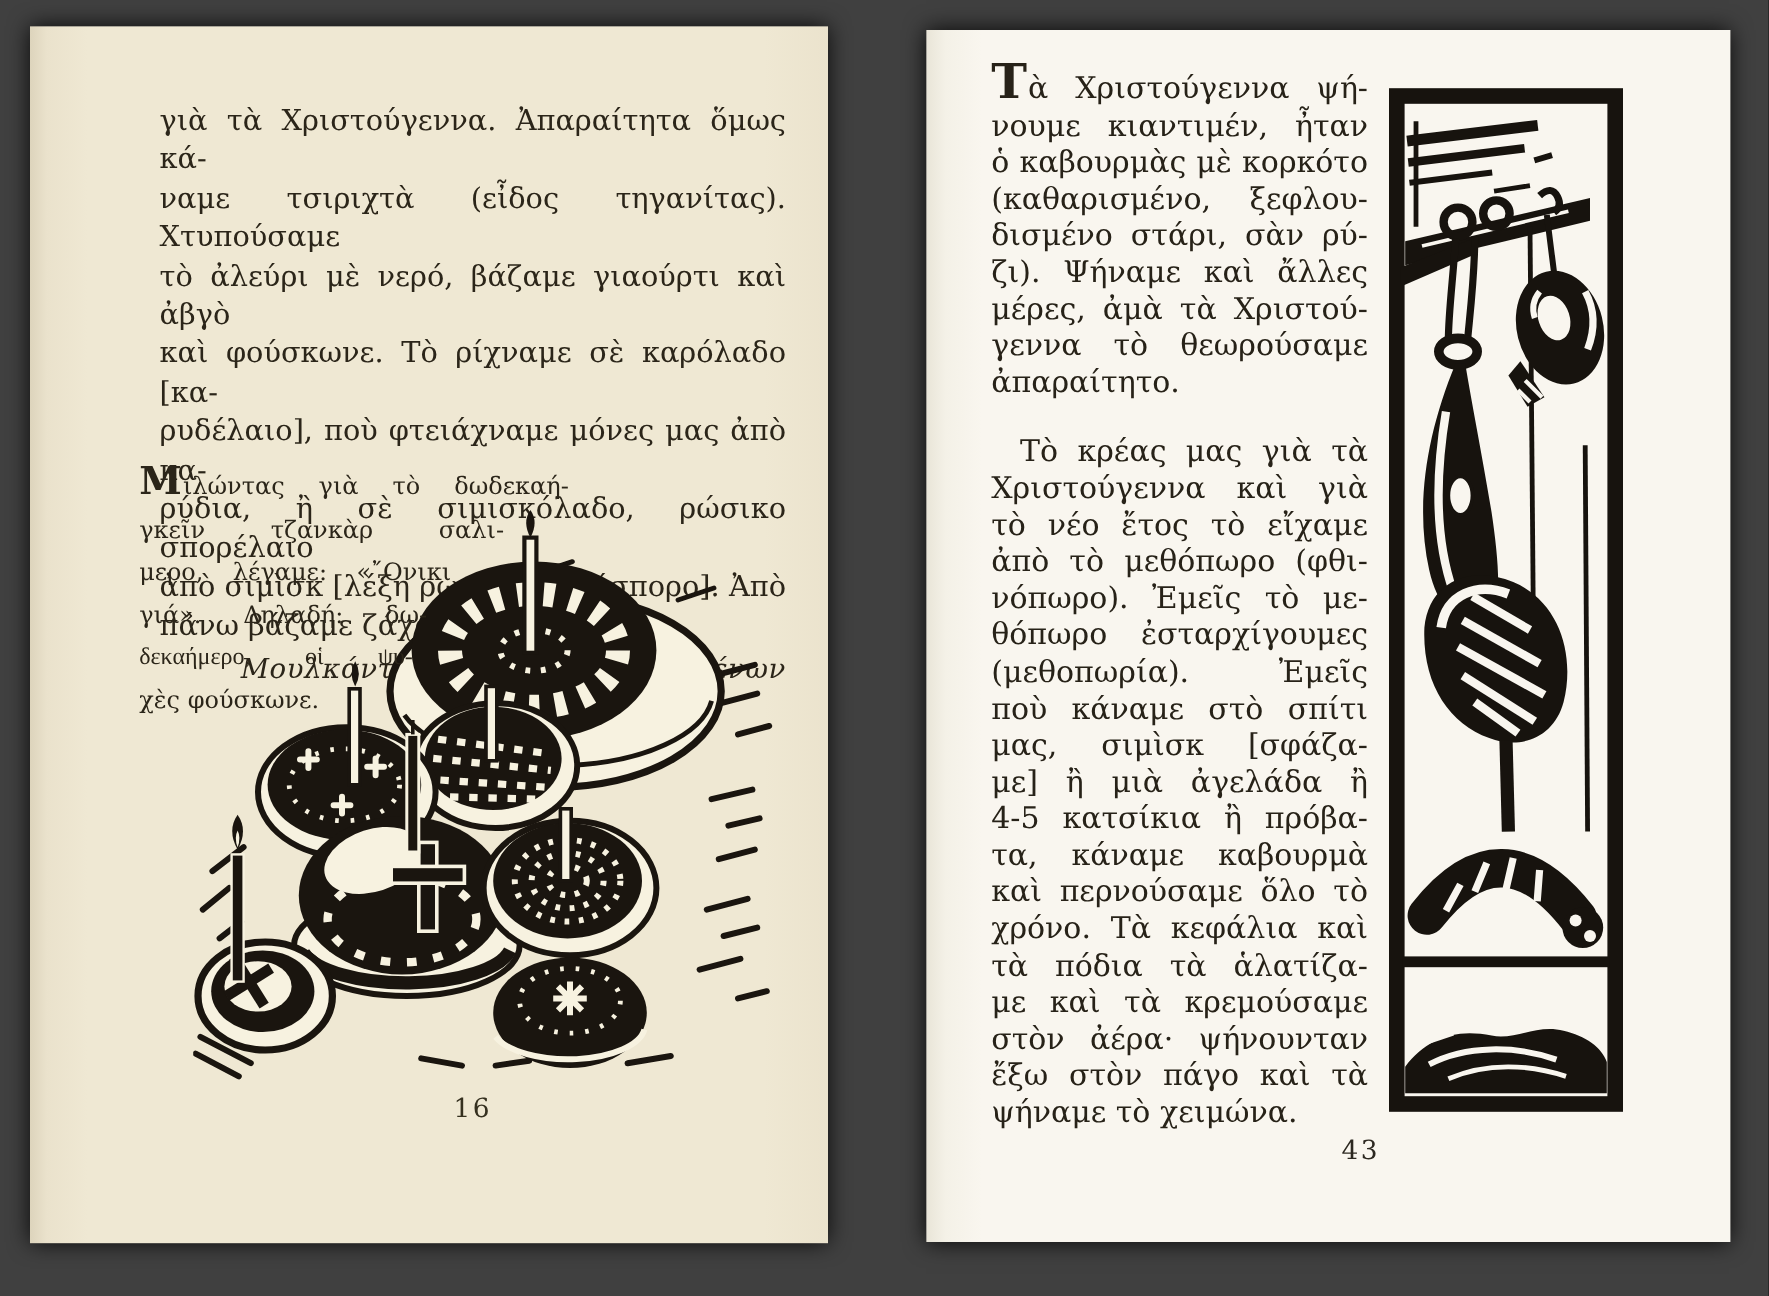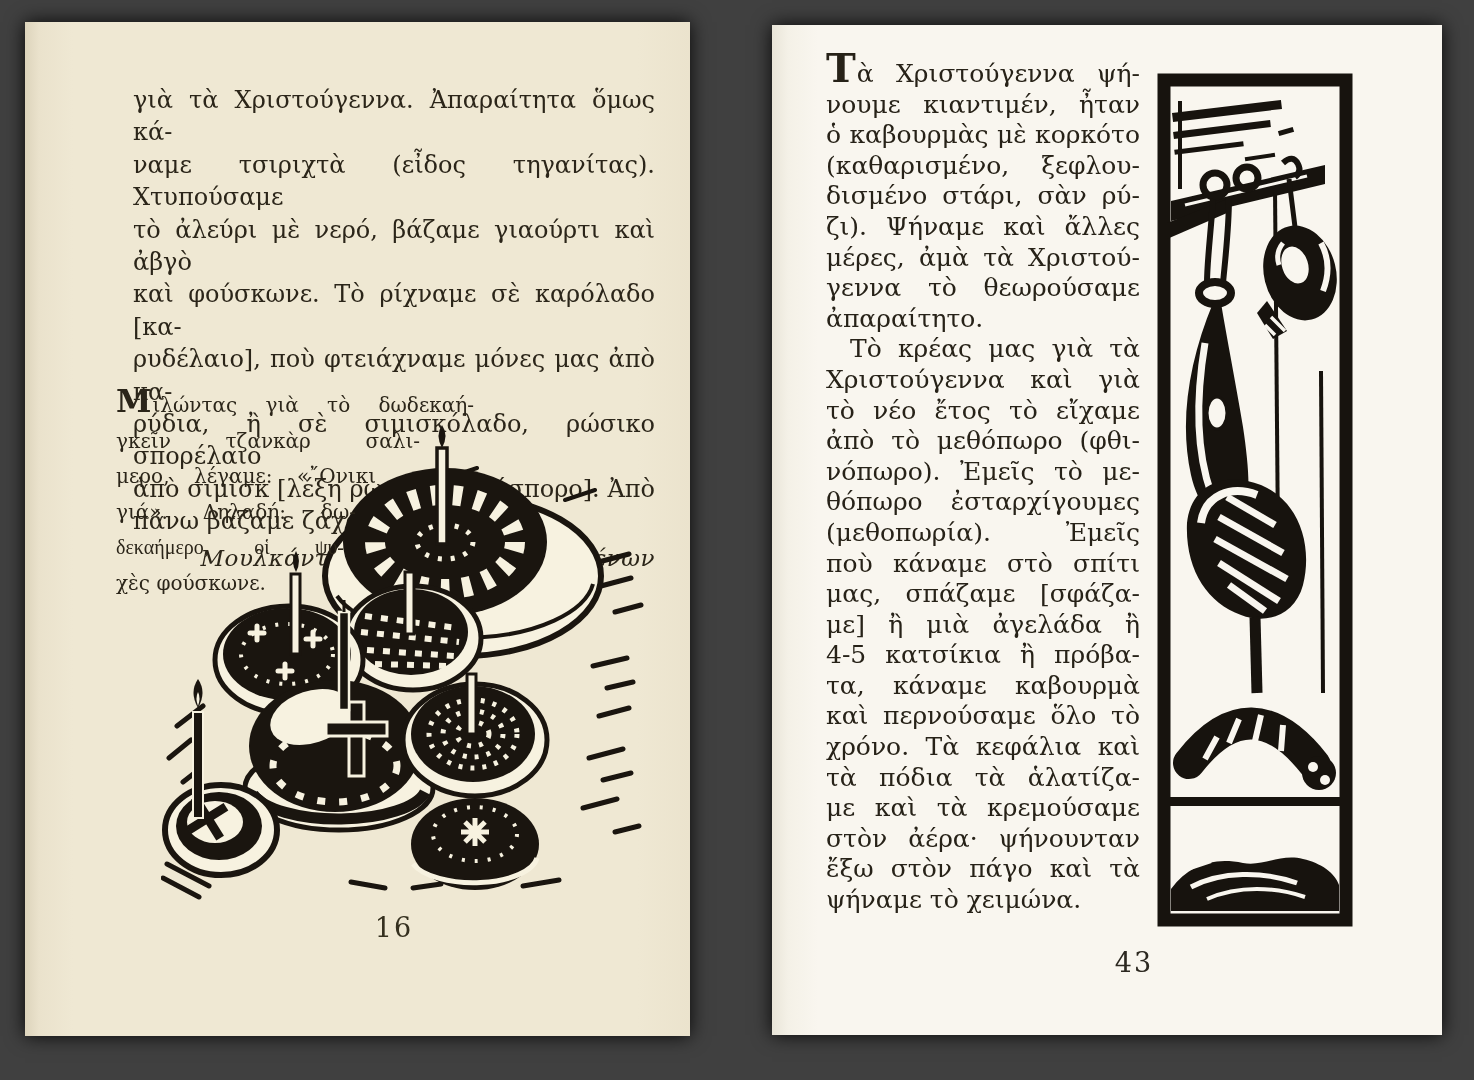--- a/index.html
+++ b/index.html
@@ -17,28 +17,28 @@
   .attribution{margin-top:4px;font-style:italic;text-align:right;font-size:23px;letter-spacing:.5px;color:#2b2519;}
   .lp-para2{position:absolute;left:91px;top:366px;width:358px;font-size:20px;line-height:35.5px;color:#2b2519;}
   .dropline{text-align:justify;text-align-last:justify;}
   .dropcap{font-weight:700;font-size:1.6em;line-height:0;letter-spacing:1px;}
   .lp2-lines .line{text-align:justify;text-align-last:justify;}
   .lp2-lines .line:nth-child(1){width:304px;}
   .lp2-lines .line:nth-child(2){width:260px;}
   .lp2-lines .line:nth-child(3){width:240px;}
   .lp2-lines .line:nth-child(4){width:228px;font-family:Liberation Serif, serif;}
   .lp2-lines .line:nth-child(5){width:220px;text-align-last:left;}
-  .pageno{position:absolute;text-align:center;font-size:27px;letter-spacing:2px;color:#35301f;}
+  .pageno{position:absolute;text-align:center;font-size:22px;letter-spacing:2px;color:#35301f;}
   .lp-pageno{left:108px;top:890px;width:522px;}
   .rp-pageno{left:54px;top:922px;width:616px;color:#2c2820;}
   
   .rp-text{position:absolute;left:54px;top:34px;width:314px;font-size:25px;line-height:30.6px;color:#272218;}
   .rp-text .line{text-align:justify;text-align-last:justify;}
   .rp1-lines .line:last-child{text-align-last:left;}
-  .rp2-lines .line:first-child{text-indent:24px;}
+  .rp2-lines .line:first-child{text-indent:24px;margin-top:27px;}
   .rp2-lines .line:last-child{text-align-last:left;}
   
   .illu{position:absolute;}
   .illu-left{left:136px;top:392px;width:512px;height:496px;}
   .illu-right{left:383px;top:46px;width:200px;height:862px;}
 </style>
 </head>
 <body>
 
 <div class="stage">
@@ -184,21 +184,21 @@
         </div>
       <div class="rp2-lines">
           <div class="line">Τὸ κρέας μας γιὰ τὰ</div>
           <div class="line">Χριστούγεννα καὶ γιὰ</div>
           <div class="line">τὸ νέο ἔτος τὸ εἴχαμε</div>
           <div class="line">ἀπὸ τὸ μεθόπωρο (φθι-</div>
           <div class="line">νόπωρο). Ἐμεῖς τὸ με-</div>
           <div class="line">θόπωρο ἐσταρχίγουμες</div>
           <div class="line">(μεθοπωρία). Ἐμεῖς</div>
           <div class="line">ποὺ κάναμε στὸ σπίτι</div>
-          <div class="line">μας, σπάζαμε [σφάζα-</div>
+          <div class="line">μας, σιμὶσκ [σφάζα-</div>
           <div class="line">με] ἢ μιὰ ἀγελάδα ἢ</div>
           <div class="line">4-5 κατσίκια ἢ πρόβα-</div>
           <div class="line">τα, κάναμε καβουρμὰ</div>
           <div class="line">καὶ περνούσαμε ὅλο τὸ</div>
           <div class="line">χρόνο. Τὰ κεφάλια καὶ</div>
           <div class="line">τὰ πόδια τὰ ἁλατίζα-</div>
           <div class="line">με καὶ τὰ κρεμούσαμε</div>
           <div class="line">στὸν ἀέρα· ψήνουνταν</div>
           <div class="line">ἔξω στὸν πάγο καὶ τὰ</div>
           <div class="line">ψήναμε τὸ χειμώνα.</div>

